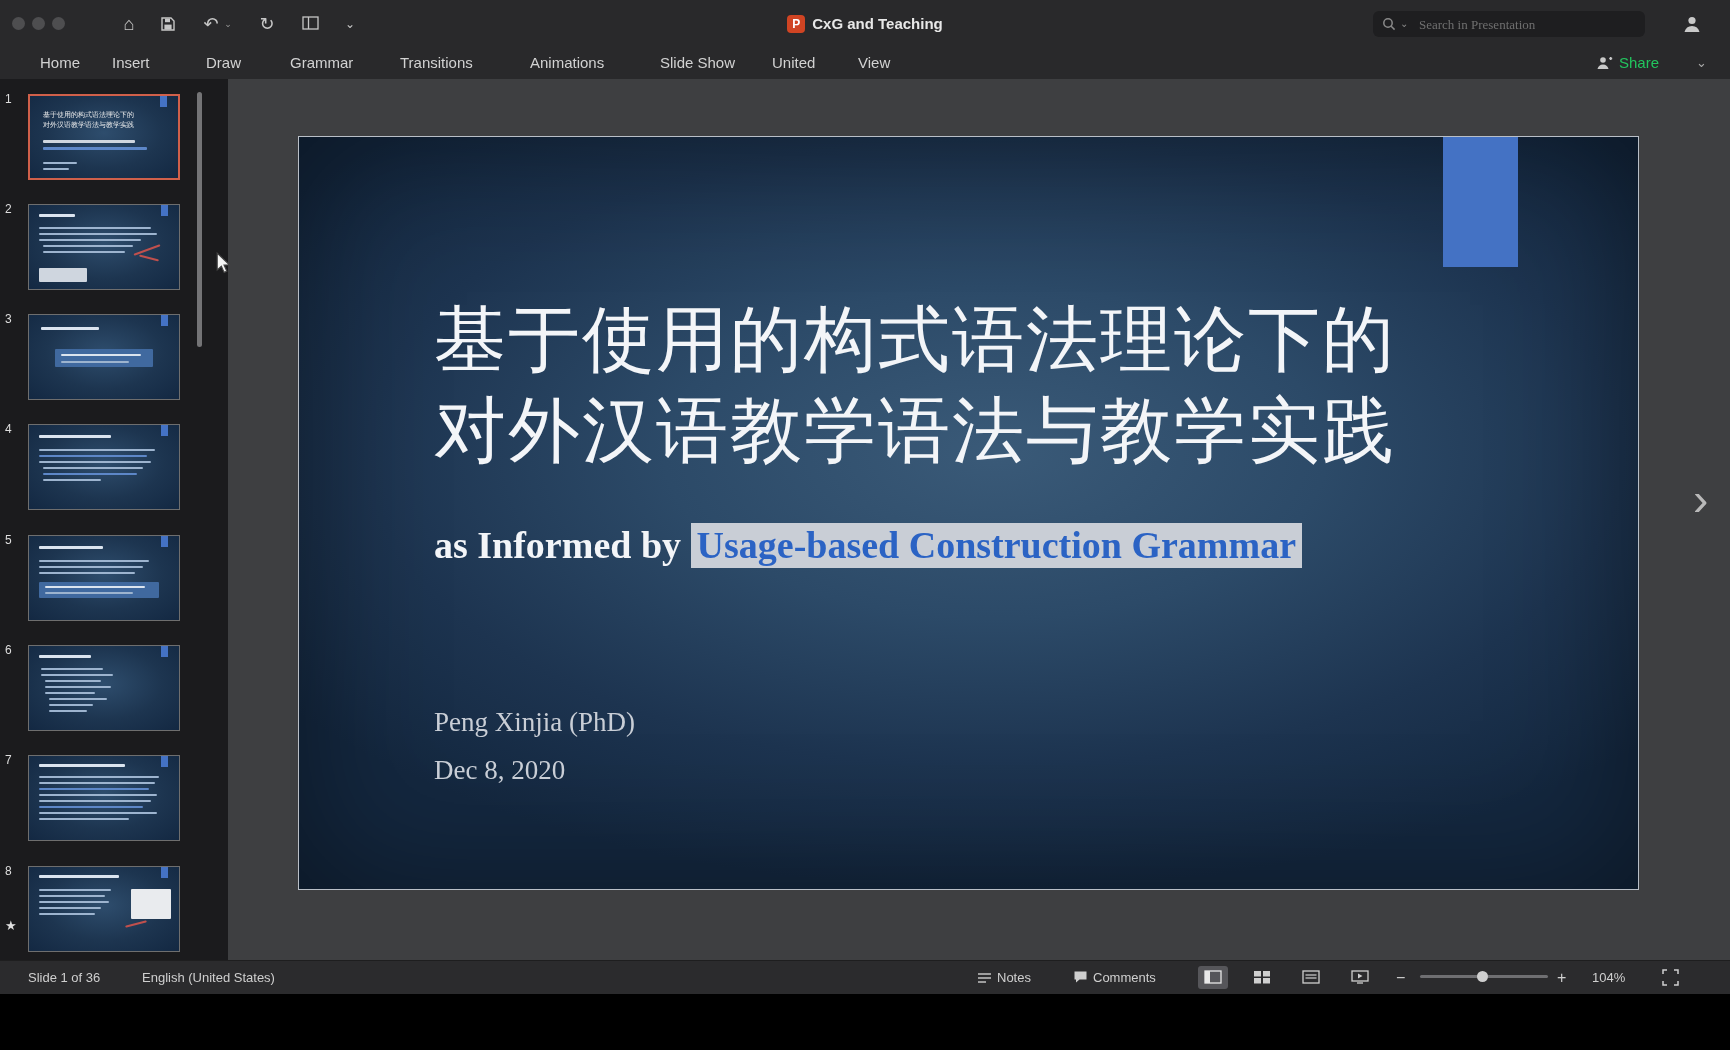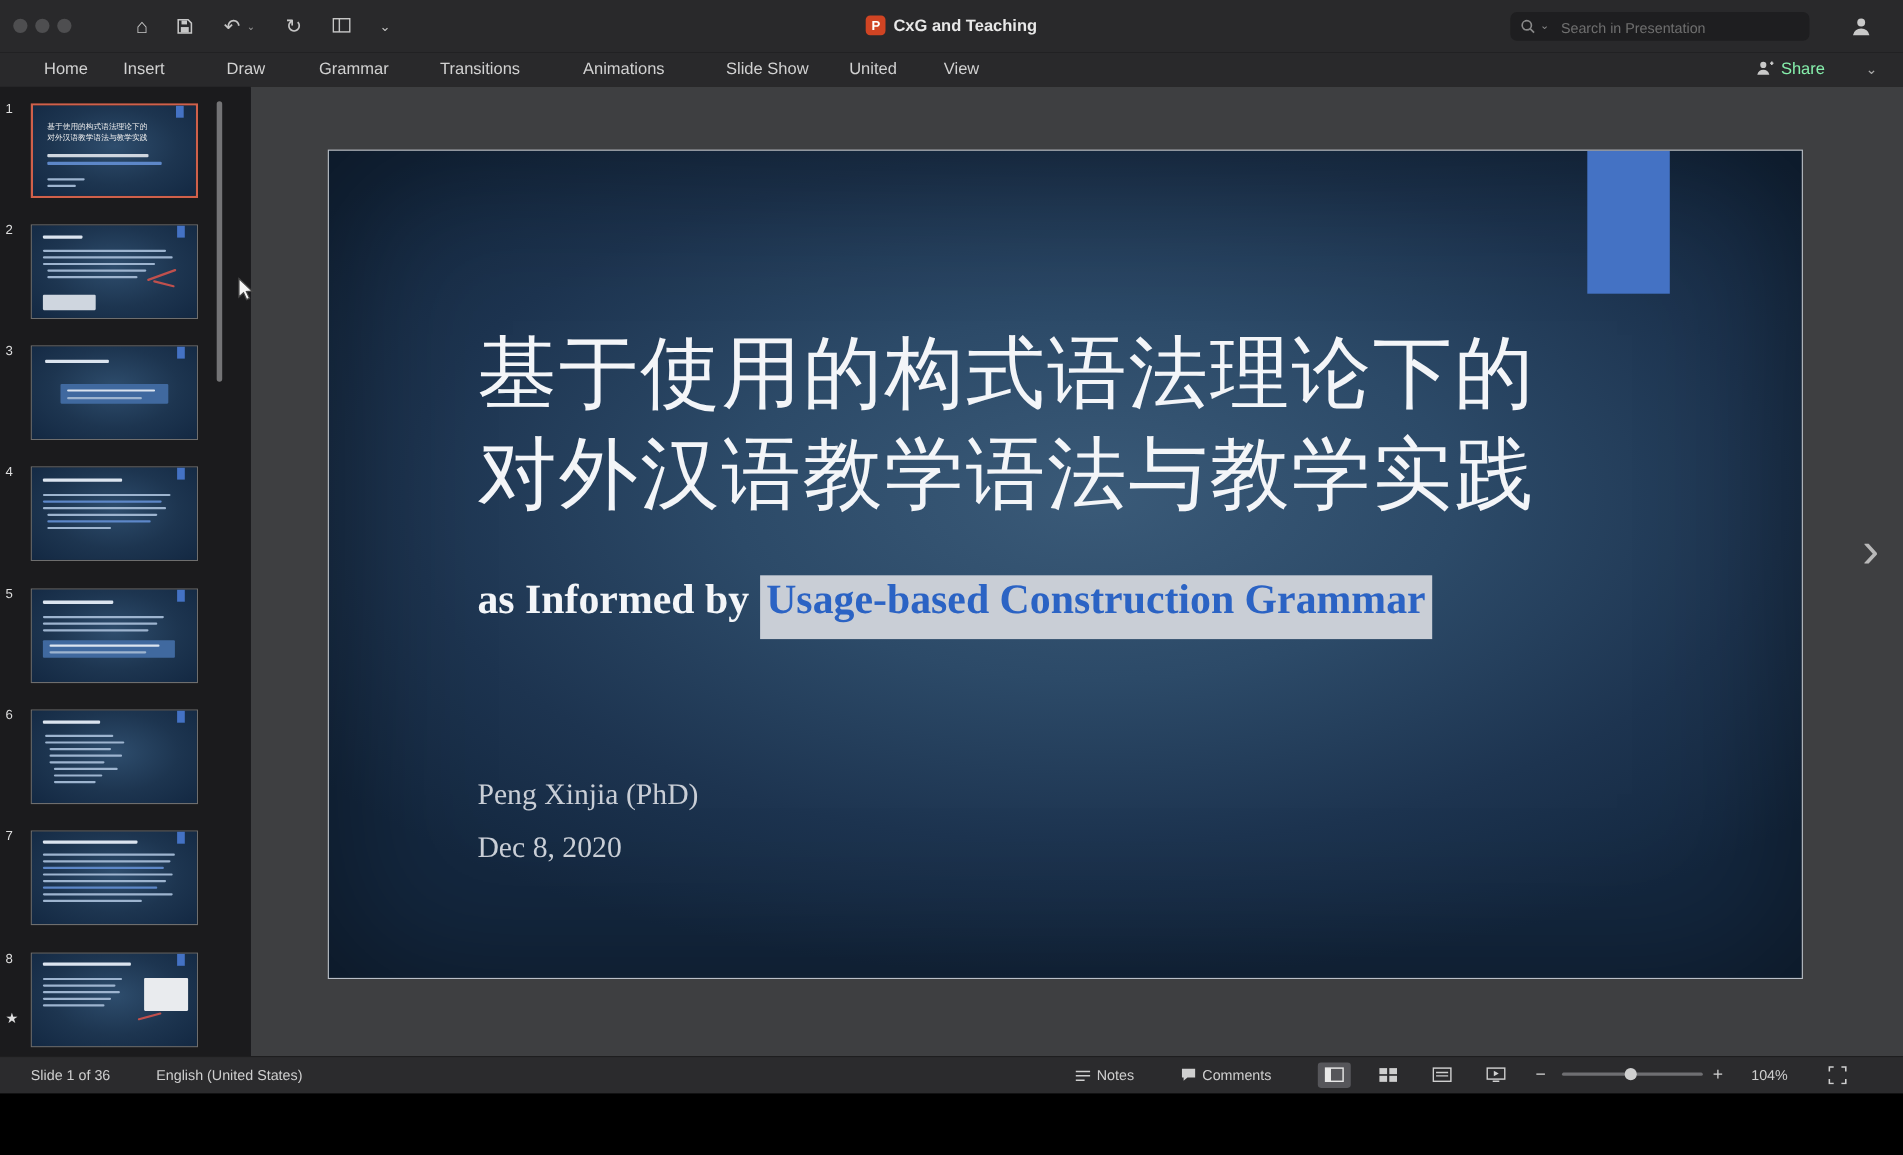--- a/index.html
+++ b/index.html
@@ -7,28 +7,28 @@
   .stage{position:relative;width:1730px;height:1050px;background:#000;}
 
   
   .titlebar{position:absolute;left:0;top:0;width:1730px;height:48px;background:#29292b;}
   .light{position:absolute;top:17px;width:13px;height:13px;border-radius:50%;background:#4e4e50;}
   .tb-ic{position:absolute;top:0;height:48px;line-height:48px;color:#c6c6c6;font-size:18px;text-align:center;cursor:default;}
   .tb-svg{position:absolute;top:16px;}
   .doc-title{position:absolute;top:0;height:48px;line-height:48px;left:0;right:0;text-align:center;color:#e8e8e8;font-size:15px;font-weight:600;}
   .ppt-ic{display:inline-block;vertical-align:middle;width:18px;height:18px;margin:-3px 7px 0 0;border-radius:4px;background:#d04423;color:#fff;font-size:12px;font-weight:700;line-height:18px;text-align:center;}
   .search{position:absolute;left:1373px;top:11px;width:272px;height:26px;background:#1e1e20;border-radius:6px;}
-  .search input{position:absolute;left:44px;top:0;width:210px;height:26px;background:transparent;border:none;outline:none;color:#a3a3a3;font-size:13px;font-family:Liberation Sans, sans-serif;}
+  .search input{position:absolute;left:44px;top:0;width:210px;height:26px;background:transparent;border:none;outline:none;color:#a3a3a3;font-size:13px;font-family:Liberation Serif, serif;}
   .search input::placeholder{color:#6f6f6f;}
   .search .chev{position:absolute;left:27px;top:0;height:26px;line-height:25px;color:#8a8a8a;font-size:10px;}
 
   
   .ribbon{position:absolute;left:0;top:48px;width:1730px;height:31px;background:#29292b;border-bottom:1px solid #1d1d1e;}
   .tab{position:absolute;top:0;height:31px;line-height:30px;color:#d2d2d2;font-size:15px;cursor:default;}
-  .share-grp{position:absolute;top:0;height:31px;line-height:30px;color:#86efac;font-size:15px;}
+  .share-grp{position:absolute;top:0;height:31px;line-height:30px;color:#22c55e;font-size:15px;}
 
   
   .sidebar{position:absolute;left:0;top:79px;width:228px;height:881px;background:#1b1b1d;}
   .canvas{position:absolute;left:228px;top:79px;width:1502px;height:881px;background:#3e3f41;}
   .num{position:absolute;left:5px;width:18px;color:#dedede;font-size:12px;}
   .thumb{position:absolute;left:28px;width:152px;height:86px;border:1px solid #6e6e6e;box-sizing:border-box;cursor:pointer;}
   .thumb.sel{border:2px solid #d0604a;}
   .mini{position:absolute;inset:0;overflow:hidden;background:radial-gradient(ellipse at 50% 45%,#2e4d6d 0%,#1d3550 55%,#132842 100%);}
   .corner{position:absolute;top:0;right:11px;width:7px;height:11px;background:#4472c4;}
   .b{position:absolute;height:2px;border-radius:1px;background:#9db4cf;}
@@ -41,21 +41,21 @@
   .scrollbar{position:absolute;left:197px;top:92px;width:5px;height:255px;border-radius:3px;background:#747476;}
   .star{position:absolute;left:5px;top:918px;color:#e0e0e0;font-size:13px;}
 
   
   .slide{position:absolute;left:298px;top:136px;width:1339px;height:752px;border:1px solid #b9bfc7;box-sizing:content-box;
          background:radial-gradient(ellipse 65% 58% at 52% 42%,#3a5a78 0%,#2c4a68 38%,#1d3450 72%,#142840 100%);
          box-shadow:inset 0 0 140px rgba(0,0,0,.45);overflow:hidden;}
   .accent-rect{position:absolute;left:1144px;top:0;width:75px;height:130px;background:#4472c4;}
   .cn-title{position:absolute;left:135px;top:158px;font-family:"Liberation Serif","DejaVu Serif",serif;font-size:72px;line-height:91px;color:#f3f5f8;letter-spacing:2px;white-space:nowrap;}
   .subtitle{position:absolute;left:135px;top:382px;font-family:"Liberation Serif","DejaVu Serif",serif;font-size:38px;font-weight:700;line-height:53px;color:#f3f5f8;white-space:nowrap;}
-  .hl{background:#c9ced6;color:#2b63c4;padding:1px 6px 15px 6px;}
+  .hl{background:#c9ced6;color:#2b63c4;padding:1px 6px 2px 6px;}
   .author{position:absolute;left:135px;top:570px;font-family:"Liberation Serif","DejaVu Serif",serif;font-size:27px;color:#c9ced6;}
   .date{position:absolute;left:135px;top:618px;font-family:"Liberation Serif","DejaVu Serif",serif;font-size:27px;color:#c9ced6;}
   .next-chev{position:absolute;left:1693px;top:476px;color:#b9b9b9;font-size:46px;line-height:46px;cursor:pointer;}
 
   
   .statusbar{position:absolute;left:0;top:960px;width:1730px;height:33px;background:#2b2b2d;border-top:1px solid #1e1e1f;color:#cfcfcf;font-size:13px;}
   .sb{position:absolute;top:0;height:33px;line-height:33px;white-space:nowrap;}
   .viewbtn{position:absolute;top:5px;width:30px;height:23px;border-radius:3px;text-align:center;cursor:pointer;}
   .viewbtn.active{background:#56565a;}
   .viewbtn svg{margin-top:4px;}

